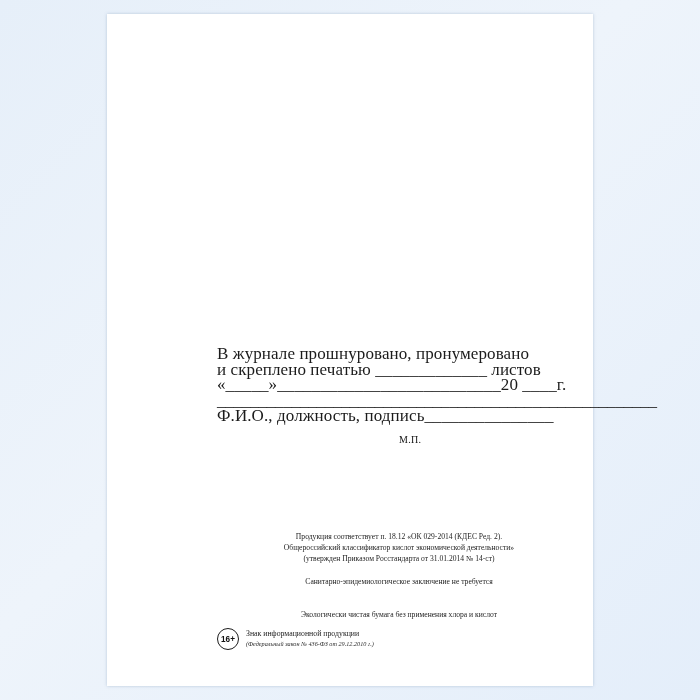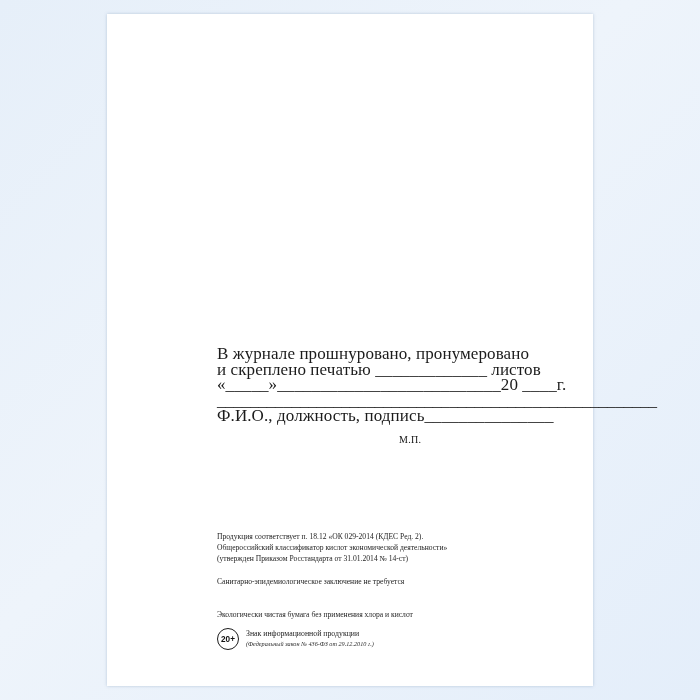--- a/index.html
+++ b/index.html
@@ -57,24 +57,25 @@
     left: 292px;
     top: 420px;
     font-size: 10px;
     color: #141414;
     letter-spacing: 0.3px;
   }
 
   
   .legal-block {
     position: absolute;
-    left: 110px;
+    left: 122px;
     top: 517px;
     width: 340px;
     color: #1d1d1d;
+    text-align: center;
   }
   .legal-line {
     font-size: 7.6px;
     line-height: 11.2px;
     white-space: nowrap;
   }
   .legal-line.italic {
   }
   .legal-gap {
     height: 11px;
@@ -144,21 +145,21 @@
       <div class="legal-line">Общероссийский классификатор кислот экономической деятельности»</div>
       <div class="legal-line italic">(утвержден Приказом Росстандарта от 31.01.2014 № 14-ст)</div>
       <div class="legal-gap"></div>
       <div class="legal-line">Санитарно-эпидемиологическое заключение не требуется</div>
       <div class="legal-gap"></div>
       <div class="legal-gap"></div>
       <div class="legal-line">Экологически чистая бумага без применения хлора и кислот</div>
     </div>
 
     <div class="age-row">
-      <div class="age-badge">20+</div>
+      <div class="age-badge">16+</div>
       <div class="age-text">
         <div class="t1">Знак информационной продукции</div>
         <div class="t2">(Федеральный закон № 436-ФЗ от 29.12.2010 г.)</div>
       </div>
     </div>
 
   </div>
 </div>
 
 </body></html>

